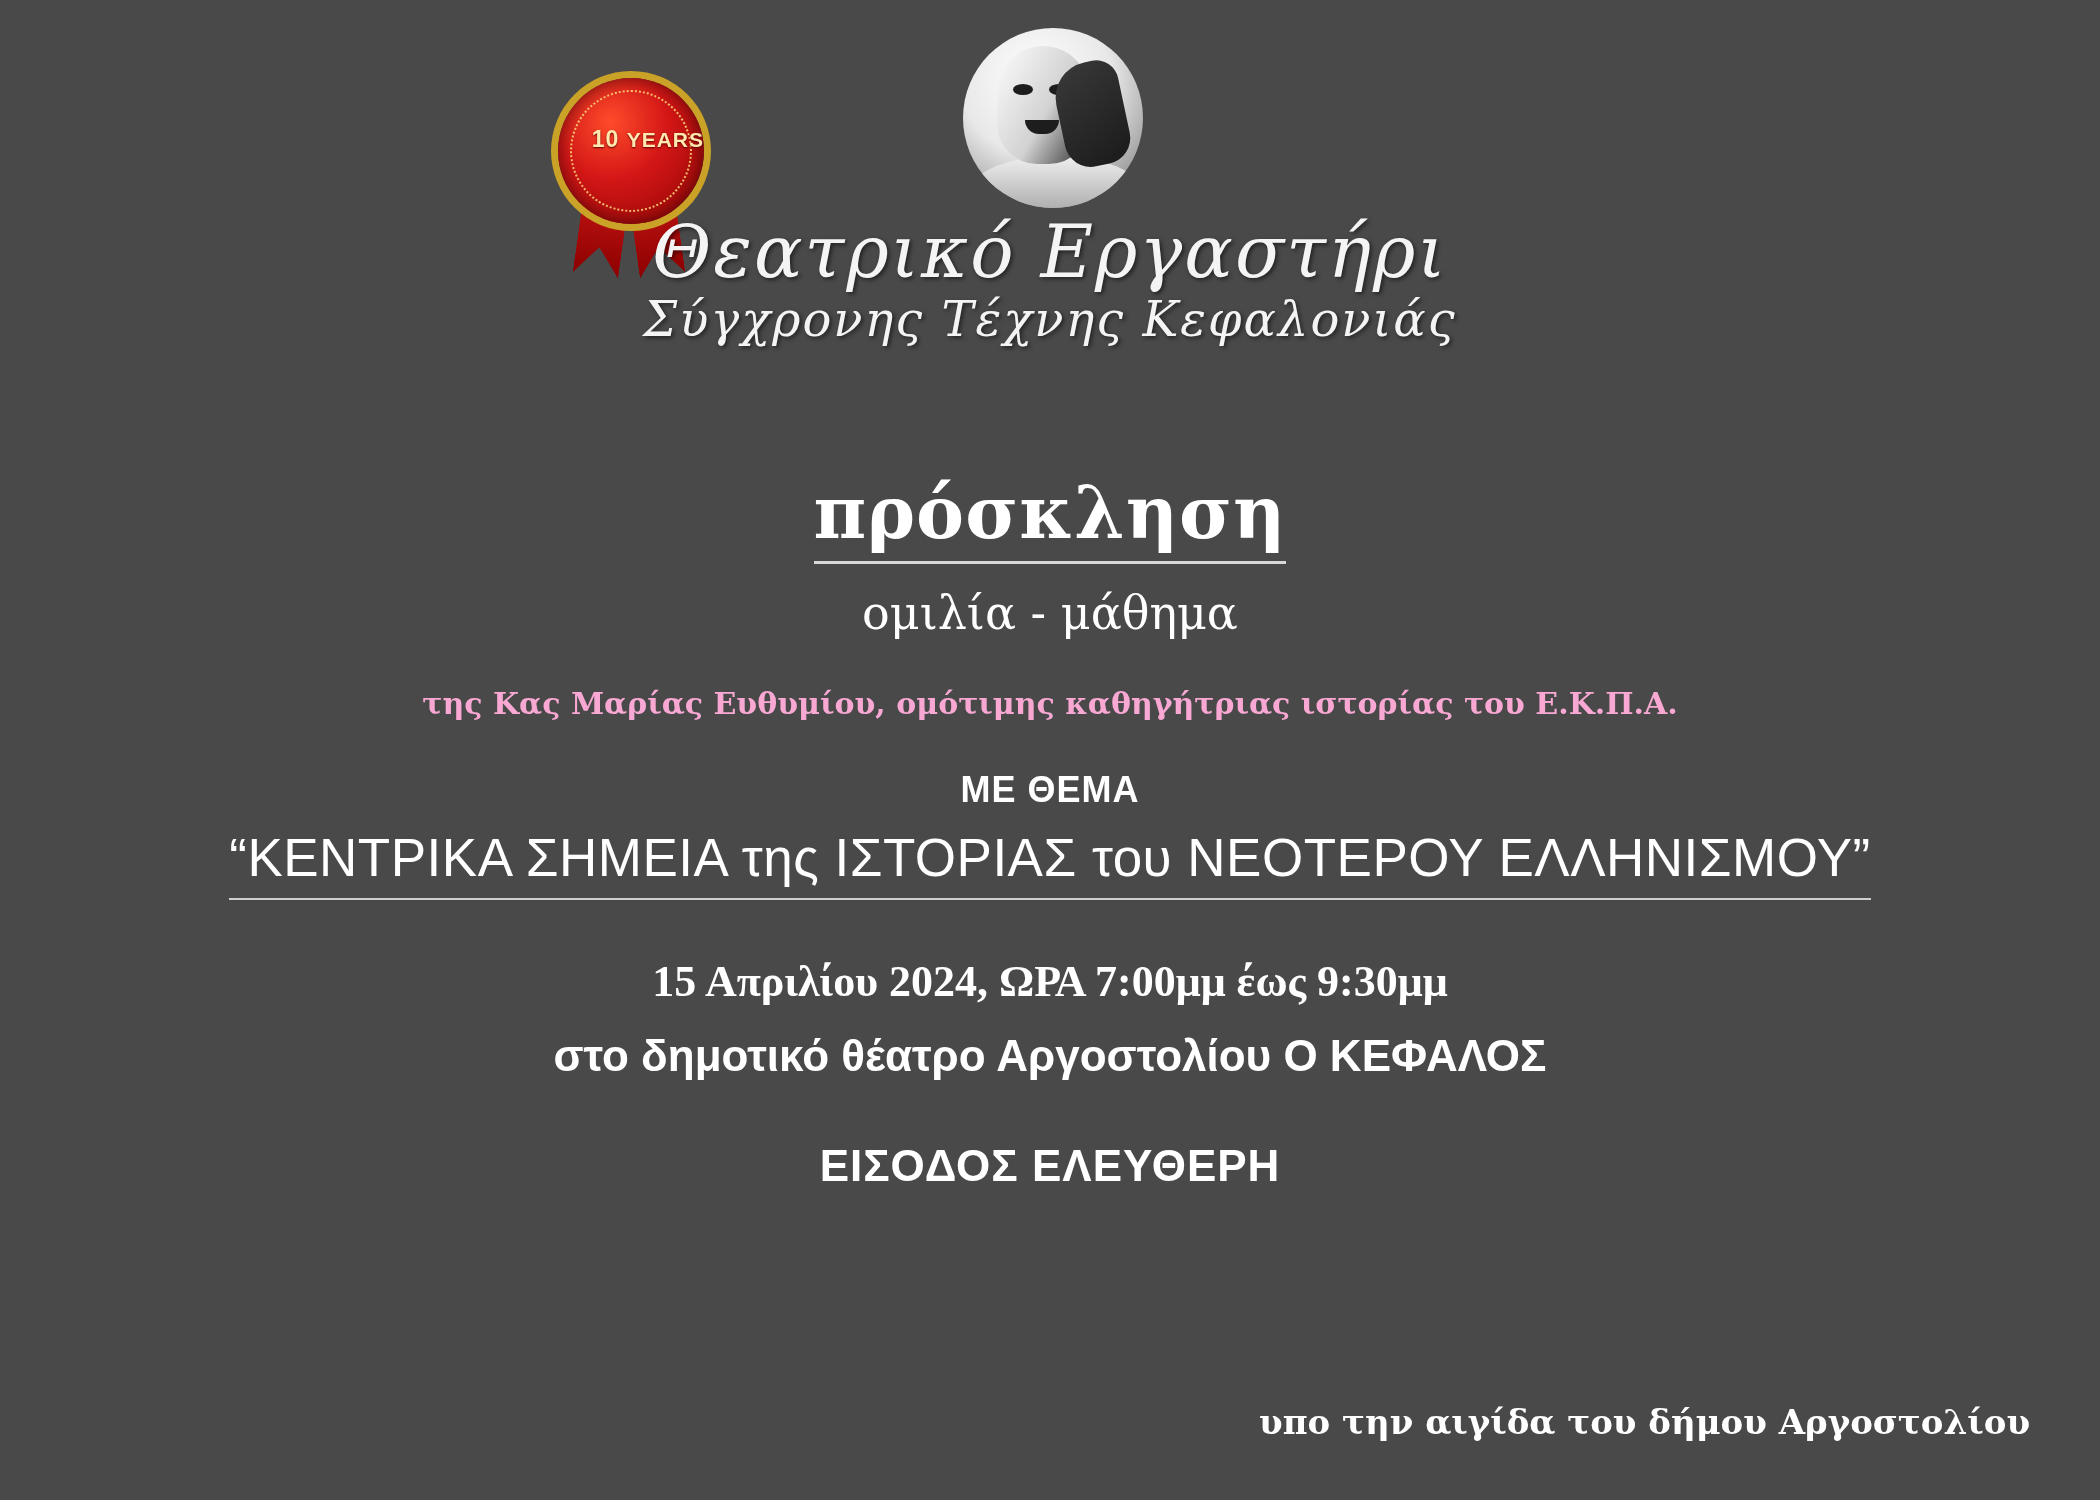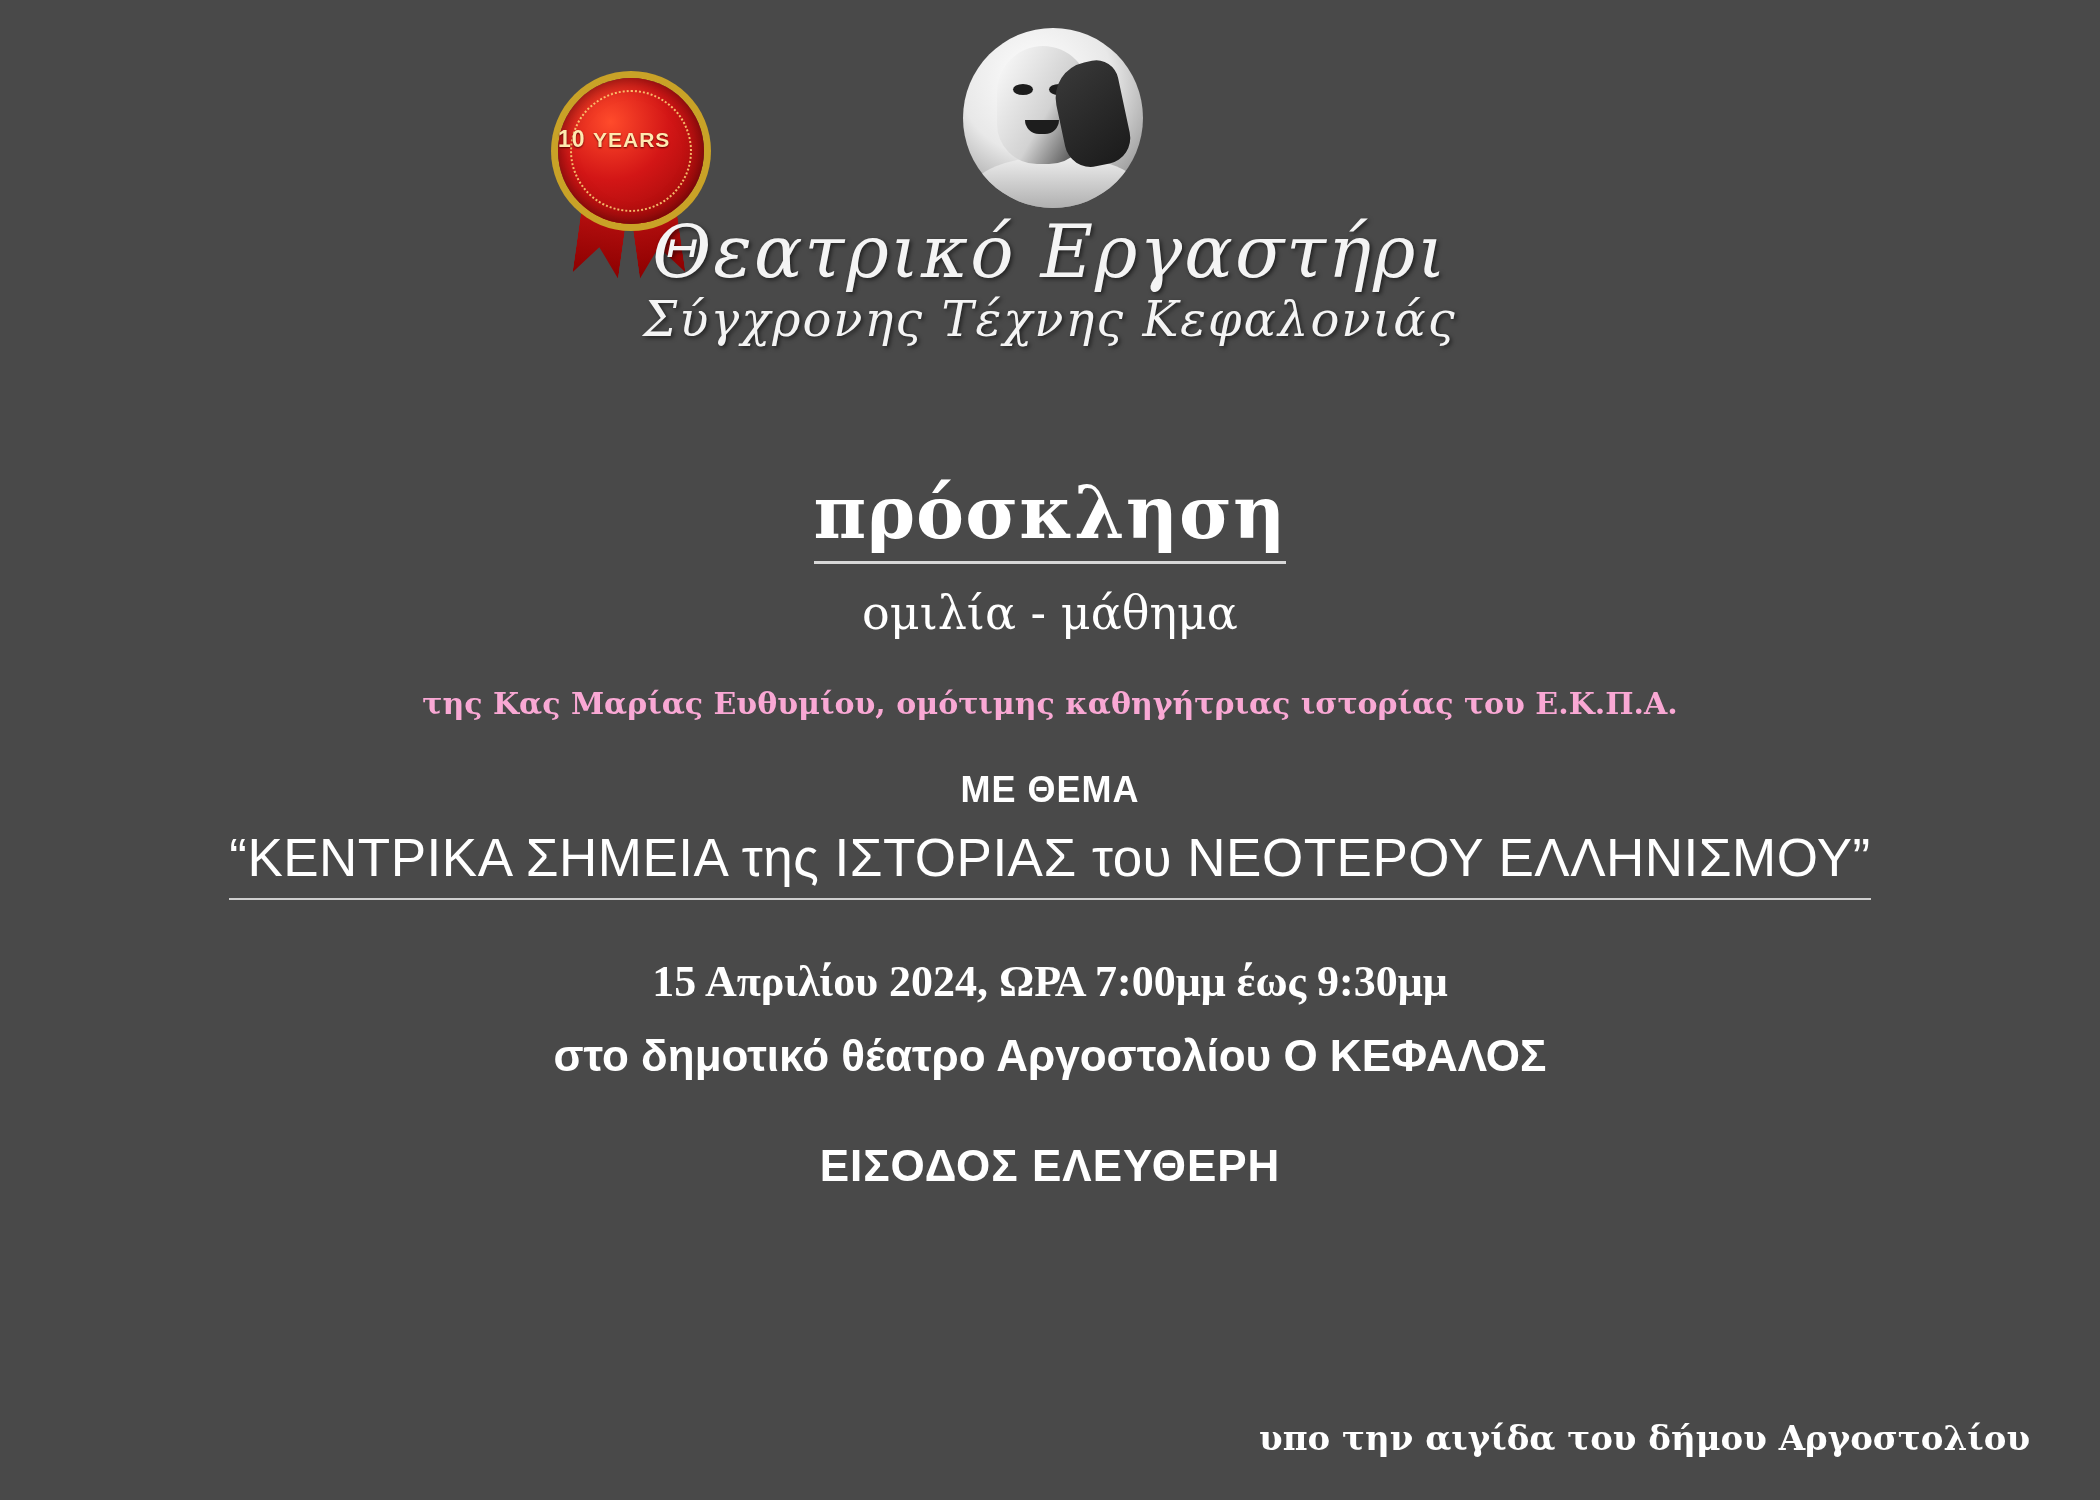--- a/index.html
+++ b/index.html
@@ -70,21 +70,21 @@
     position: absolute;
     left: 12px; top: 12px; right: 12px; bottom: 12px;
     border-radius: 50%;
     border: 2px dotted rgba(255, 214, 120, 0.85);
   }
   .badge .badge-text {
     position: absolute;
     left: 22px;
     top: 56px;
     width: 146px;
-    text-align: left;
+    text-align: right;
     font-family: "Liberation Sans", sans-serif;
     font-weight: bold;
     font-size: 23px;
     letter-spacing: 1px;
     color: #ffe9b0;
     text-shadow: 0 1px 2px #5c0000;
   }
   .badge .badge-years {
     font-size: 21px;
   }
@@ -246,21 +246,21 @@
     font-family: "Liberation Sans", sans-serif;
     font-weight: bold;
     font-size: 44px;
     letter-spacing: 1px;
     color: #ffffff;
   }
 
   .auspices {
     position: absolute;
     right: 70px;
-    bottom: 42px;
+    bottom: 58px;
     font-family: "DejaVu Serif", serif;
     font-weight: bold;
     font-size: 34px;
     color: #ffffff;
     text-align: right;
   }
 </style>
 </head>
 <body>
 

